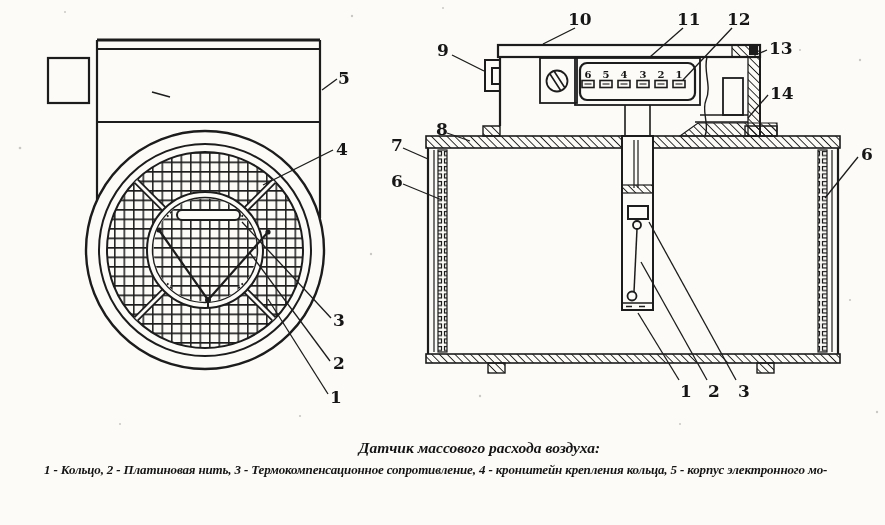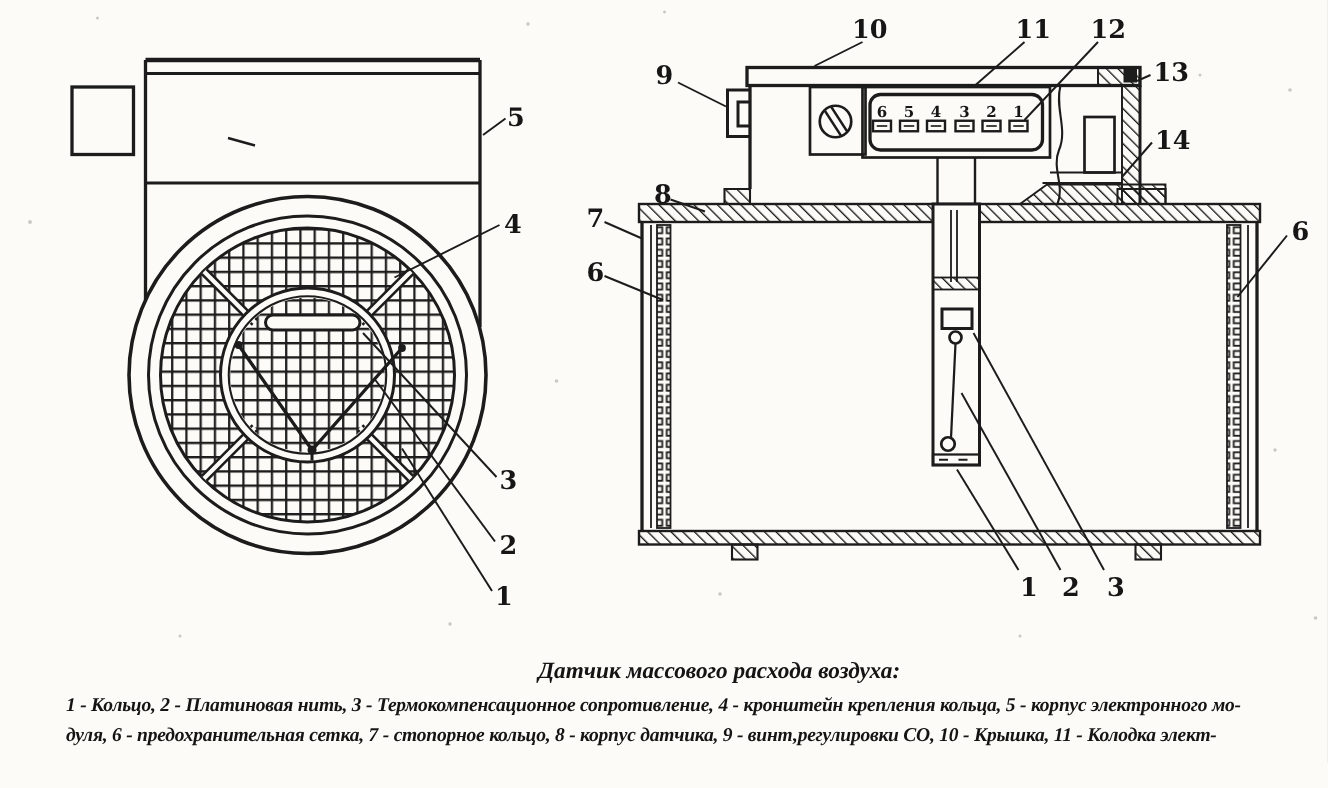--- a/index.html
+++ b/index.html
@@ -228,16 +228,15 @@
         <circle cx="100" cy="396" r="1.2"></circle>
       <circle cx="300" cy="424" r="1"></circle>
         <circle cx="497" cy="412" r="1.2"></circle>
       <circle cx="420" cy="50" r="1"></circle>
     </g>
   </svg>
 
   <div class="title-row">Датчик массового расхода воздуха:</div>
   <div class="caption">
     <div>1 - Кольцо, 2 - Платиновая нить, 3 - Термокомпенсационное сопротивление, 4 - кронштейн крепления кольца, 5 - корпус электронного мо-</div>
-    <div>дуля, 6 - предохранительная сетка, 7 - стопорное кольцо, 8 - корпус датчика, 9 - винт,регулировки СО, 10 - Крышка, 11 - Колодка элект-</div>
   </div>
 
 </div>
 
 </body></html>

